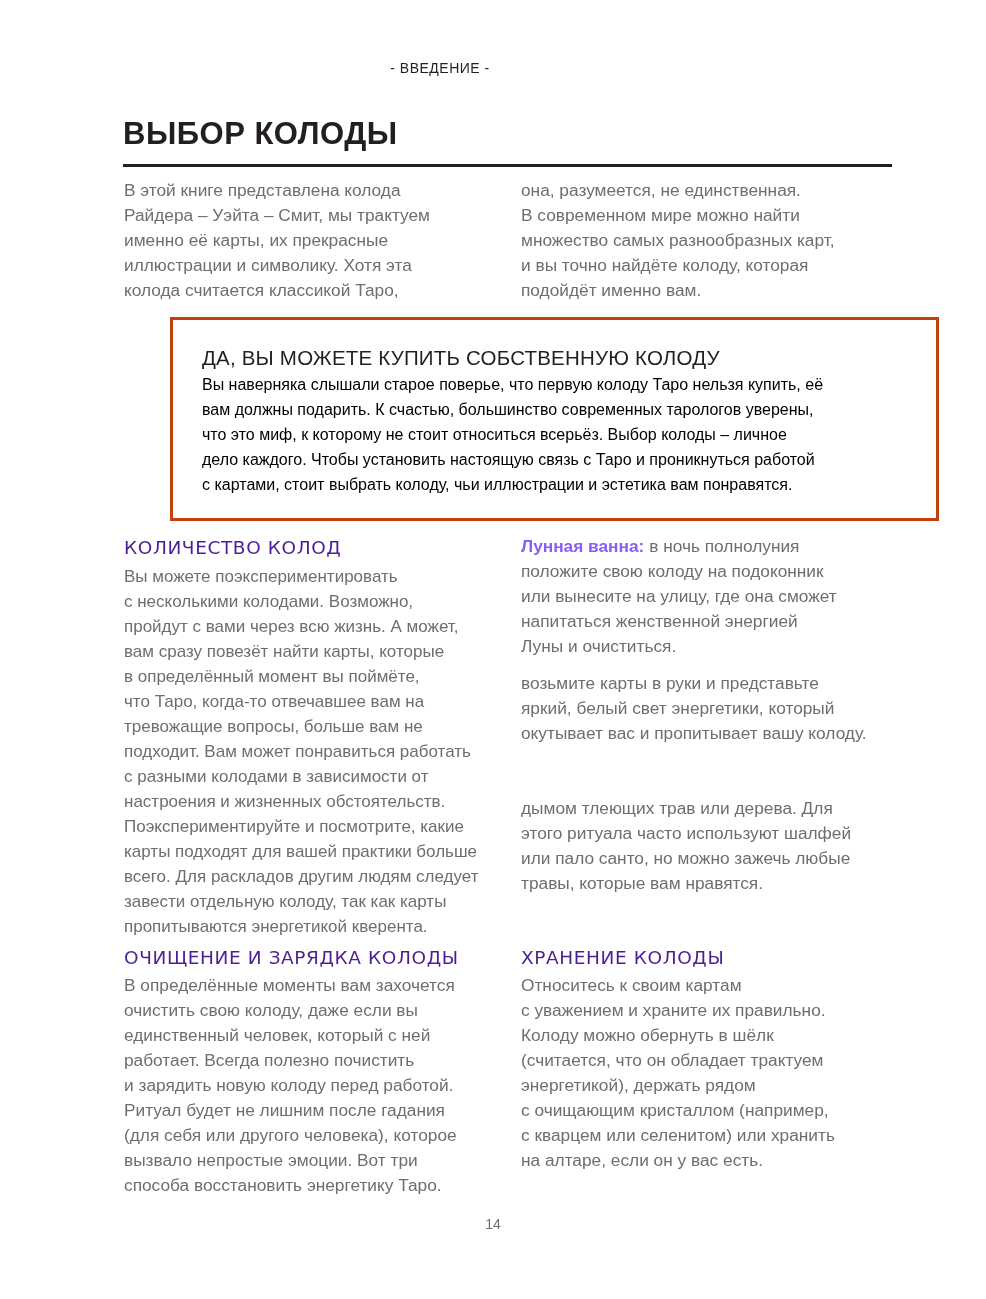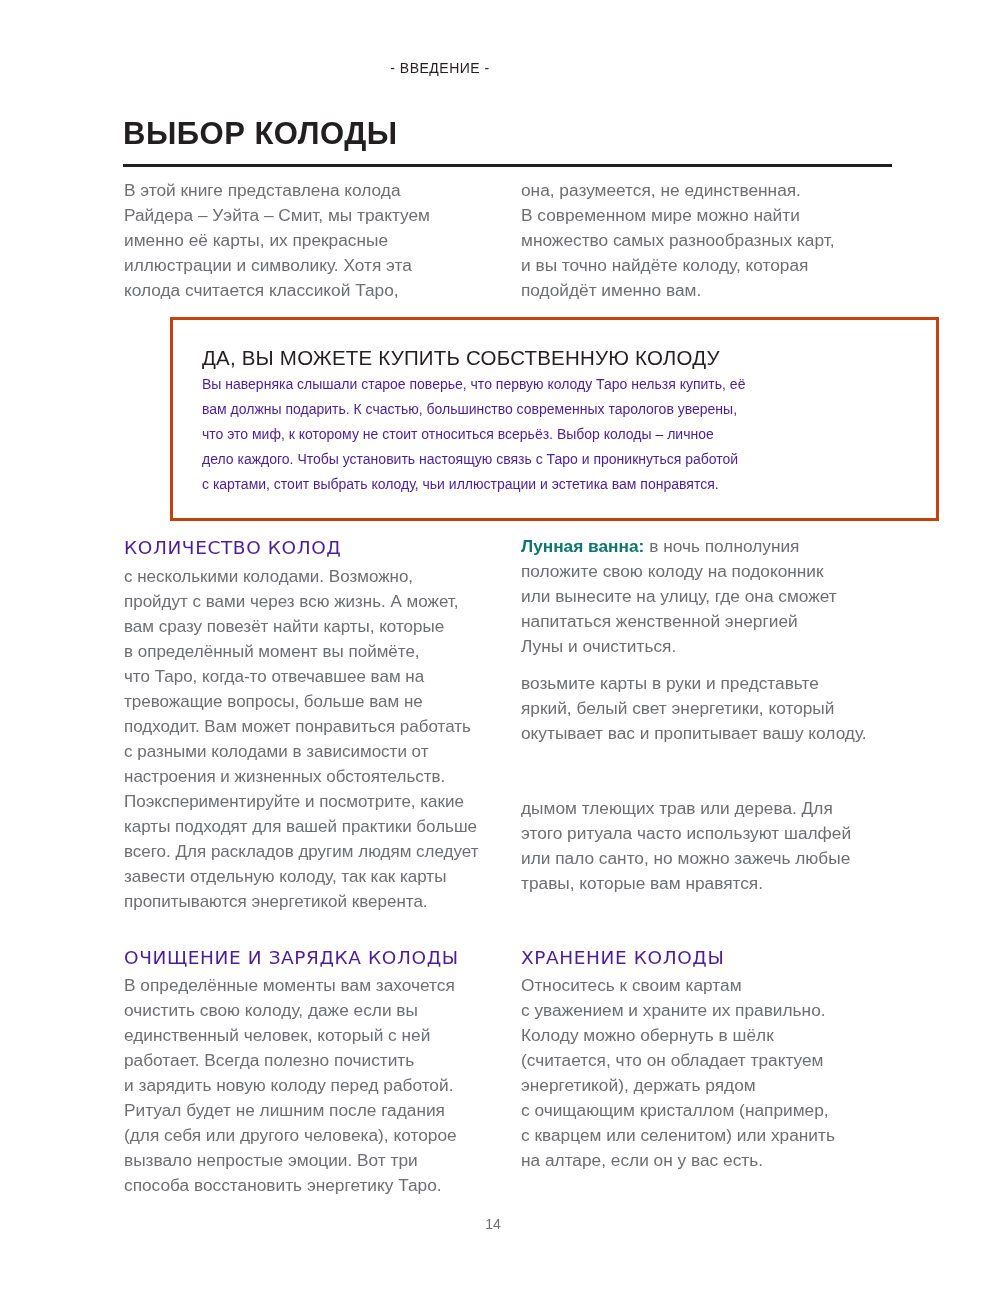--- a/index.html
+++ b/index.html
@@ -6,26 +6,26 @@
   body { width: 986px; height: 1299px; position: relative; overflow: hidden; font-family: "DejaVu Sans", sans-serif; color: #231f20; }
   .running-head { position: absolute; top: 60px; left: 0; width: 880px; text-align: center; font-size: 14px; letter-spacing: 0.5px; color: #231f20; font-family: "Liberation Sans", sans-serif; font-weight: 300; }
   .page-title { position: absolute; top: 116px; left: 123px; font-family: Liberation Sans, sans-serif; font-weight: bold; font-size: 31px; letter-spacing: 0.5px; color: #231f20; margin: 0; }
   .title-rule { position: absolute; top: 164px; left: 123px; width: 769px; height: 3px; background: #231f20; }
   .col { position: absolute; font-family: Liberation Sans, sans-serif; font-size: 17.3px; line-height: 25px; color: #6d6e71; font-weight: normal; }
   .col p { margin: 0; white-space: pre; }
   .intro-left { top: 178px; left: 124px; width: 380px; }
   .intro-right { top: 178px; left: 521px; width: 380px; }
   .callout { position: absolute; top: 317px; left: 123px; width: 763px; height: 198px; border: 3px solid #c2410c; margin-left: 47px; }
   .callout-title { position: absolute; top: 26px; left: 29px; font-family: "Liberation Sans", sans-serif; font-size: 20.5px; color: #231f20; letter-spacing: 0.2px; white-space: nowrap; }
-  .callout-body { position: absolute; top: 52px; left: 29px; font-family: "Liberation Sans", sans-serif; font-size: 14px; line-height: 25px; color: #4c1d95; }
+  .callout-body { position: absolute; top: 52px; left: 29px; font-family: "Liberation Sans", sans-serif; font-size: 16px; line-height: 25px; color: #000000; }
   .callout-body p { margin: 0; white-space: pre; }
   .section-heading { position: absolute; font-family: "DejaVu Sans", sans-serif; font-size: 18.5px; color: #4c1d95; letter-spacing: 0.6px; white-space: nowrap; }
   .narrow { font-family: "Liberation Sans", sans-serif; font-size: 17px; line-height: 25px; color: #6d6e71; }
   .narrow p { margin: 0; white-space: pre; }
-  .bold-label { font-weight: bold; color: #0f766e; }
+  .bold-label { font-weight: bold; color: #8b5cf6; }
   .page-number { position: absolute; top: 1216px; left: 0; width: 986px; text-align: center; font-size: 14px; color: #6d6e71; font-family: "Liberation Sans", sans-serif; }
 </style>
 </head>
 <body>
 
 <div class="running-head">- ВВЕДЕНИЕ -</div>
 
 <h1 class="page-title">ВЫБОР КОЛОДЫ</h1>
 <div class="title-rule"></div>
 
@@ -50,20 +50,21 @@
     <p>Вы наверняка слышали старое поверье, что первую колоду Таро нельзя купить, её</p>
     <p>вам должны подарить. К счастью, большинство современных тарологов уверены,</p>
     <p>что это миф, к которому не стоит относиться всерьёз. Выбор колоды – личное</p>
     <p>дело каждого. Чтобы установить настоящую связь с Таро и проникнуться работой</p>
     <p>с картами, стоит выбрать колоду, чьи иллюстрации и эстетика вам понравятся.</p>
   </div>
 </div>
 
 <div class="section-heading" style="top:537px; left:124px;">КОЛИЧЕСТВО КОЛОД</div>
 <div class="col narrow" style="top:564px; left:124px; width:380px;">
+  <p>Вы можете поэкспериментировать</p>
   <p>с несколькими колодами. Возможно,</p>
   <p>пройдут с вами через всю жизнь. А может,</p>
   <p>вам сразу повезёт найти карты, которые</p>
   <p>в определённый момент вы поймёте,</p>
   <p>что Таро, когда-то отвечавшее вам на</p>
   <p>тревожащие вопросы, больше вам не</p>
   <p>подходит. Вам может понравиться работать</p>
   <p>с разными колодами в зависимости от</p>
   <p>настроения и жизненных обстоятельств.</p>
   <p>Поэкспериментируйте и посмотрите, какие</p>

